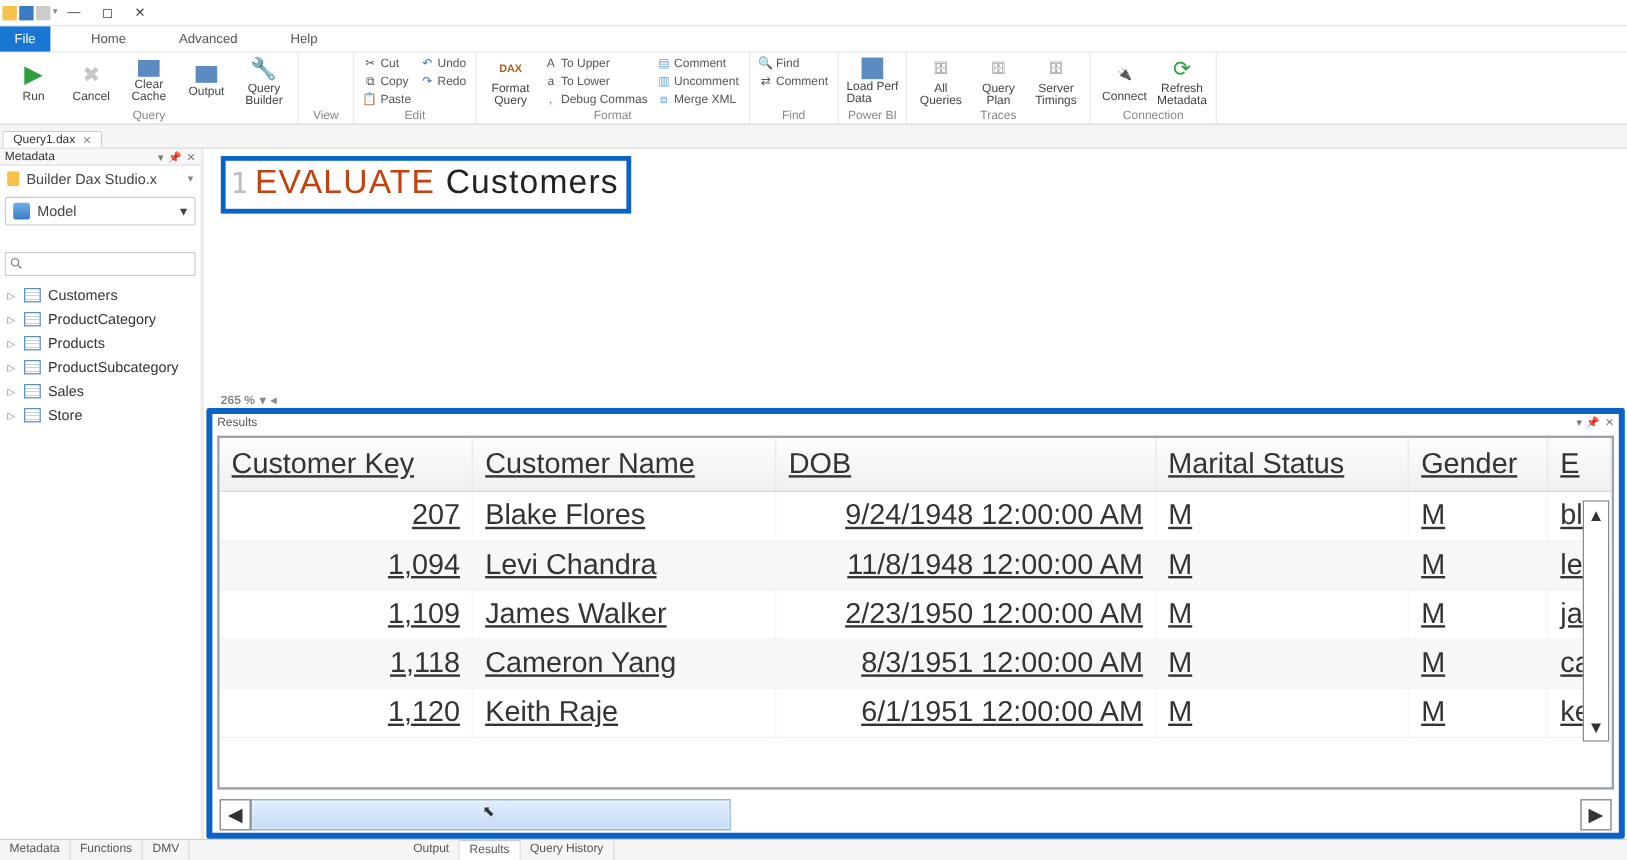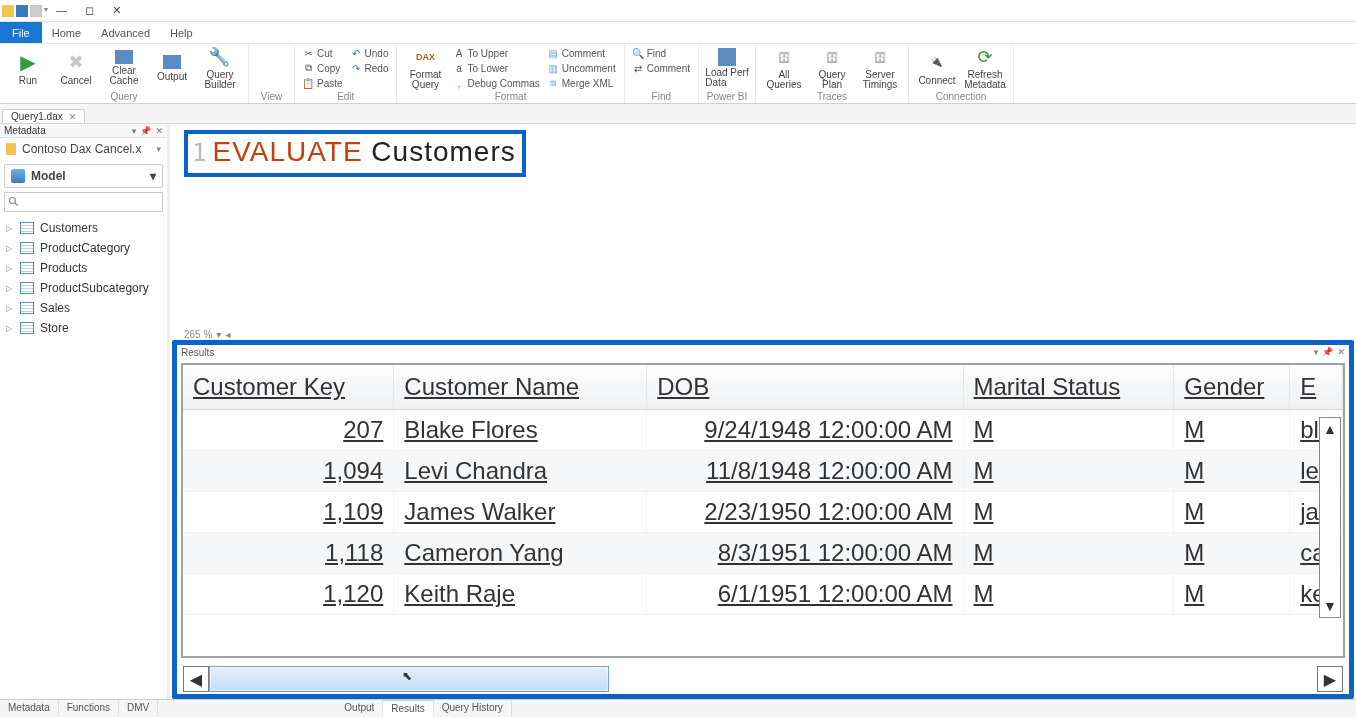--- a/index.html
+++ b/index.html
@@ -7,21 +7,21 @@
 
 
 .titlebar { height: 22px; background: #fff; display: flex; align-items: center; border-bottom: 1px solid #e0e0e0; }
 .titlebar .qat { display: flex; gap: 2px; padding-left: 2px; }
 .titlebar .qat-icon { width: 12px; height: 12px; }
 .titlebar .title { flex: 1; text-align: center; font-size: 11px; color: #555; }
 .titlebar .winbtns { display: flex; gap: 18px; padding-right: 12px; font-size: 11px; color: #444; }
 .winbtn { cursor: default; }
 
 
-.menubar { height: 22px; display: flex; align-items: center; background: #fff; border-bottom: 1px solid #e5e5e5; font-size: 11px; }
+.menubar { height: 22px; display: flex; align-items: center; background: #fff; border-bottom: 1px solid #e5e5e5; font-size: 11px; gap: 24px; }
 .file-tab { background: #1976d2; color: #fff; padding: 3px 12px; height: 100%; display: flex; align-items: center; }
 .menu-item { padding: 3px 10px; color: #555; }
 
 
 .ribbon { height: 60px; background: #fff; border-bottom: 1px solid #d0d0d0; display: flex; }
 .rgroup { border-right: 1px solid #e8e8e8; padding: 2px 6px 0 6px; display: flex; flex-direction: column; justify-content: space-between; }
 .rgroup-body { display: flex; align-items: flex-start; gap: 4px; flex: 1; }
 .rgroup-label { text-align: center; font-size: 10px; color: #888; padding-bottom: 1px; }
 .bigbtn { display: flex; flex-direction: column; align-items: center; justify-content: center; width: 44px; height: 44px; font-size: 10px; color: #444; gap: 2px; }
 .bigbtn .ico { width: 22px; height: 22px; display: flex; align-items: center; justify-content: center; }
@@ -37,38 +37,38 @@
 
 .workarea { display: flex; height: calc(717px - 22px - 22px - 60px - 20px - 18px); }
 
 
 .sidebar { width: 170px; border-right: 3px solid #eee; display: flex; flex-direction: column; }
 .panel-header { font-size: 10px; padding: 1px 4px; background: #f7f7f7; border-bottom: 1px solid #e0e0e0; display: flex; align-items: center; justify-content: space-between; }
 .panel-ctrl { display: flex; gap: 4px; font-size: 9px; color: #777; }
 .db-row { display: flex; align-items: center; padding: 4px 6px; gap: 6px; font-size: 12px; color: #444; }
 .db-row .pill { width: 10px; height: 12px; background: #f5c24b; border-radius: 1px; }
 .db-row .dd { margin-left: auto; color: #888; font-size: 9px; }
-.model-row { display: flex; align-items: center; padding: 4px 6px; gap: 6px; font-size: 12px; color: #444; border: 1px solid #ccc; margin: 4px 4px 2px 4px; border-radius: 2px; font-weight: bold; }
+.model-row { display: flex; align-items: center; padding: 4px 6px; gap: 6px; font-size: 12px; color: #444; border: 1px solid #ccc; margin: 4px 4px 20px 4px; border-radius: 2px; }
 .model-row .cube { width: 14px; height: 14px; background: linear-gradient(#6fb0ea,#3a7cc4); border-radius: 2px; }
 .search-row { margin: 2px 4px; border: 1px solid #ccc; height: 20px; display: flex; align-items: center; padding: 0 3px; }
 .search-row .mag { width: 12px; height: 12px; }
 .tree { padding: 4px 2px; font-size: 12px; }
 .tree-item { display: flex; align-items: center; gap: 6px; padding: 3px 4px; }
 .tree-item .exp { color: #888; font-size: 8px; width: 8px; }
 .tree-item .tbl { width: 14px; height: 12px; border: 1px solid #5a8bc1; background: repeating-linear-gradient(#fff 0 2px, #bcd3ec 2px 3px); }
 
 
 .editor-out { flex: 1; display: flex; flex-direction: column; position: relative; }
 .editor-top { height: 216px; position: relative; background: #fff; }
 .code-highlight { position: absolute; top: 6px; left: 14px; border: 4px solid #0b63c7; background: #fff; padding: 2px 6px 4px 2px; display: flex; align-items: center; }
 .lineno { font-family: Consolas, monospace; font-size: 24px; color: #bbb; padding: 0 6px 0 2px; }
 .code-text { font-family: Consolas, "Courier New", monospace; font-size: 28px; letter-spacing: 1px; }
 .kw { color: #c2410c; font-weight: normal; }
 .ident { color: #222; }
-.zoom-row { position: absolute; bottom: 0; left: 14px; font-size: 10px; color: #888; display: flex; align-items: center; gap: 4px; }
+.zoom-row { position: absolute; bottom: 0; left: 14px; font-size: 10px; color: #888; display: flex; align-items: center; gap: 4px; font-weight: bold; }
 
 
 .results-wrap { flex: 1; border: 5px solid #0b63c7; border-radius: 2px; margin: 0 2px 0 2px; display: flex; flex-direction: column; background: #fff; position: relative; }
 .results-header { font-size: 10px; padding: 0 4px; color: #555; display: flex; justify-content: space-between; align-items: center; height: 14px; }
 .grid-outer { flex: 1; margin: 4px; border: 2px solid #9aa3ad; position: relative; background: #fff; overflow: hidden; }
 .grid { width: 100%; border-collapse: collapse; font-size: 24px; table-layout: fixed; text-decoration: underline; }
 .grid th { text-align: left; padding: 8px 10px; background: linear-gradient(#fdfdfd,#eef0f2); border-bottom: 1px solid #d2d6da; border-right: 1px solid #e5e8ea; font-weight: normal; color: #333; }
 .grid td { padding: 6px 10px; border-bottom: 1px solid #f0f0f0; border-right: 1px solid #f5f5f5; color: #333; white-space: nowrap; overflow: hidden; }
 .grid tr.alt td { background: #f6f7f9; }
 .num { text-align: right; }
@@ -284,21 +284,21 @@
     <div class="panel-header">
       <span>Metadata</span>
       <span class="panel-ctrl">
           <span>▾</span>
           <span>📌</span>
           <span>✕</span>
         </span>
     </div>
     <div class="db-row">
       <span class="pill"></span>
-      <span>Contoso Dax Cancel.x</span>
+      <span>Builder Dax Studio.x</span>
       <span class="dd">▾</span>
     </div>
     <div class="model-row">
       <span class="cube"></span>
       <span>Model</span>
       <span class="dd" style="margin-left:auto">▾</span>
     </div>
     <div class="search-row">
       <svg class="mag" viewBox="0 0 16 16">
           <circle cx="6" cy="6" r="4" fill="none" stroke="#888" stroke-width="1.5"></circle>

